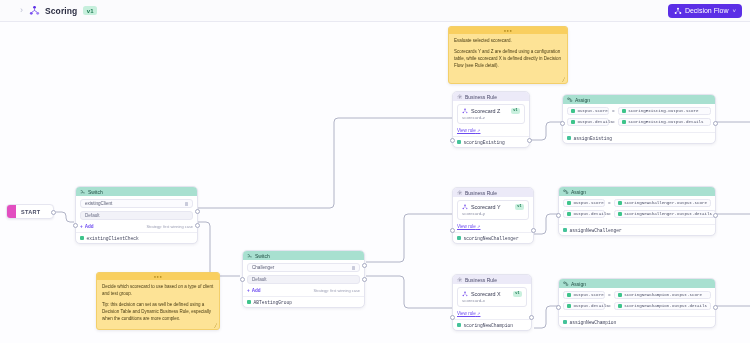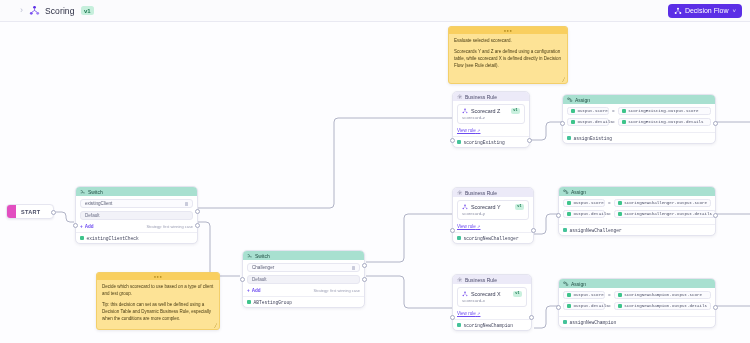--- a/index.html
+++ b/index.html
@@ -12,21 +12,21 @@
   }
 
   
   .topbar {
     position: absolute; left: 0; top: 0; width: 750px; height: 22px;
     background: #fbfbfd; border-bottom: 1px solid #e9e9f2;
     display: flex; align-items: center; z-index: 40;
   }
   .tb-chevron { margin-left: 20px; color: #b9bcd0; font-size: 9px; line-height: 1; }
   .tb-logo { margin-left: 6px; width: 11px; height: 11px; display:block; }
-  .tb-title { margin-left: 5px; font-size: 8.5px; color: #2b2d42; font-weight: 400; letter-spacing: .1px; }
+  .tb-title { margin-left: 5px; font-size: 8.5px; color: #2b2d42; font-weight: 700; letter-spacing: .1px; }
   .tb-badge {
     margin-left: 6px; background: #c6efdc; color: #1e7a53;
     font-size: 6px; font-weight: 700; padding: 1.5px 3.5px; border-radius: 2.5px;
   }
   .tb-right { margin-left: auto; margin-right: 8px; display: flex; align-items: center; }
   .df-btn {
     background: #5b2ee6; color: #fff; border: none; border-radius: 4px;
     height: 14px; padding: 0 6px; display: flex; align-items: center;
     font-size: 7px; font-family: inherit; cursor: pointer; gap: 3px;
   }

